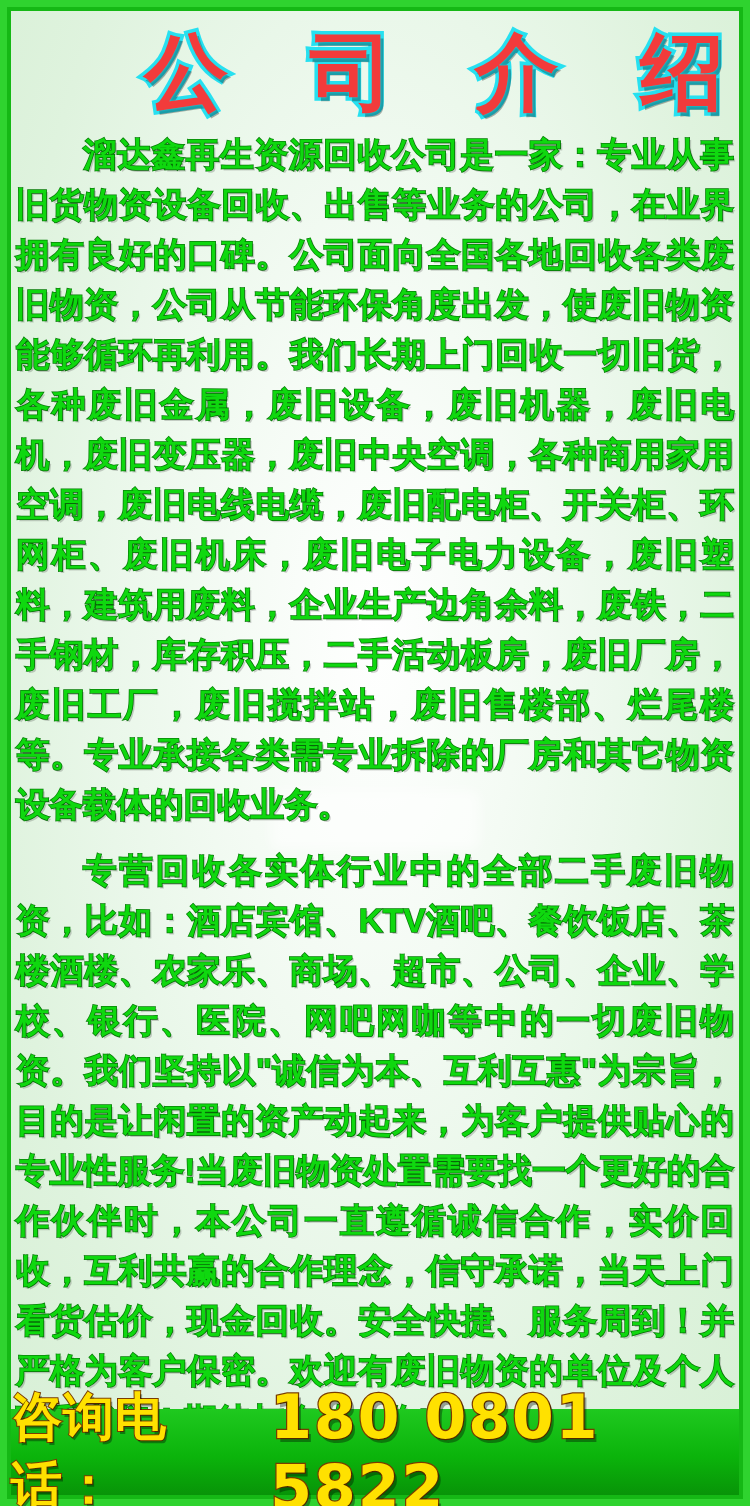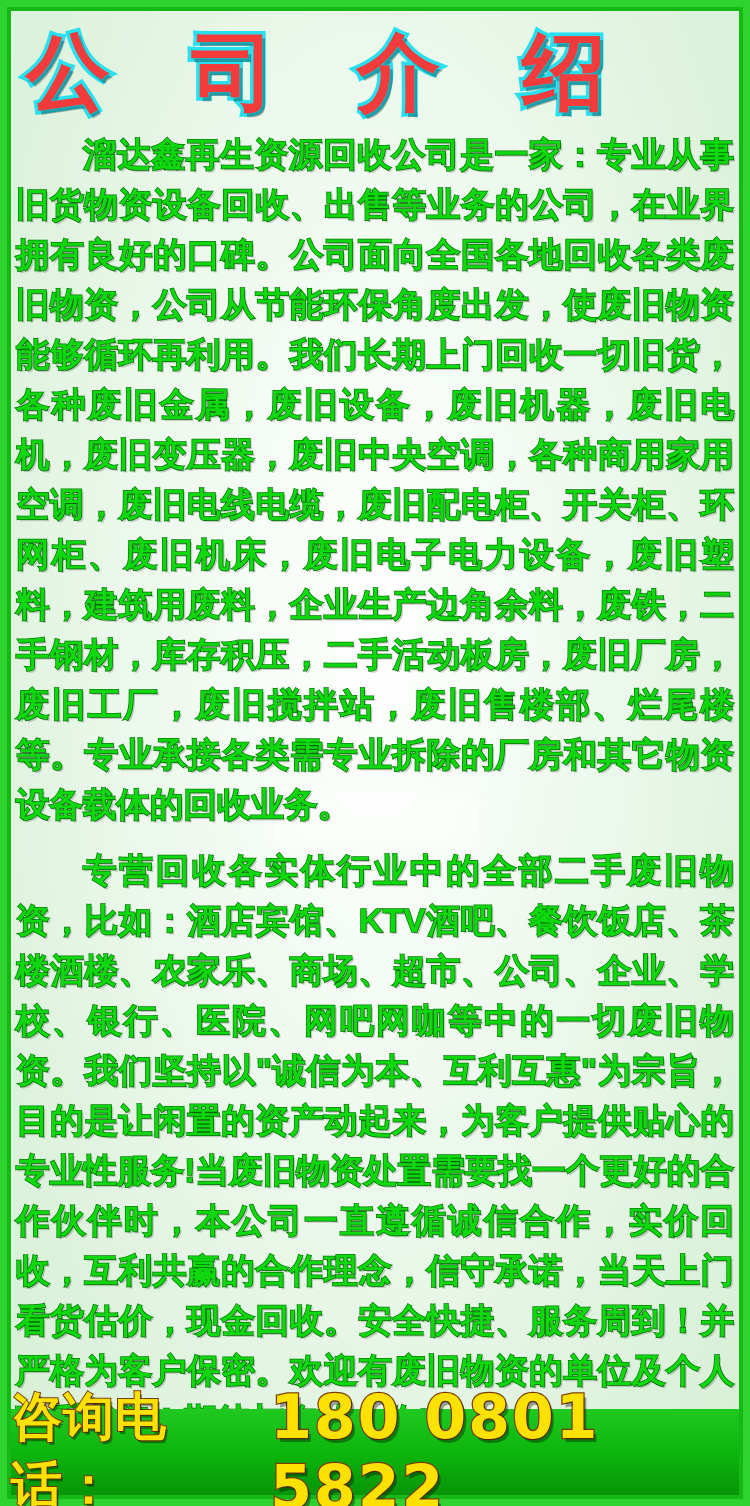--- a/index.html
+++ b/index.html
@@ -45,21 +45,21 @@
     border: 4px solid #15b815;
     box-sizing: border-box;
     pointer-events: none;
   }
 
   .title-wrap {
     position: absolute;
     left: 0;
     right: 0;
     top: 30px;
-    text-align: left;
+    text-align: right;
   }
   .title {
     display: inline-block;
     font-family: "DejaVu Sans", sans-serif;
     font-weight: bold;
     font-size: 84px;
     letter-spacing: 26px;
     color: #f23b3b;
     line-height: 1;
     padding-left: 26px;

